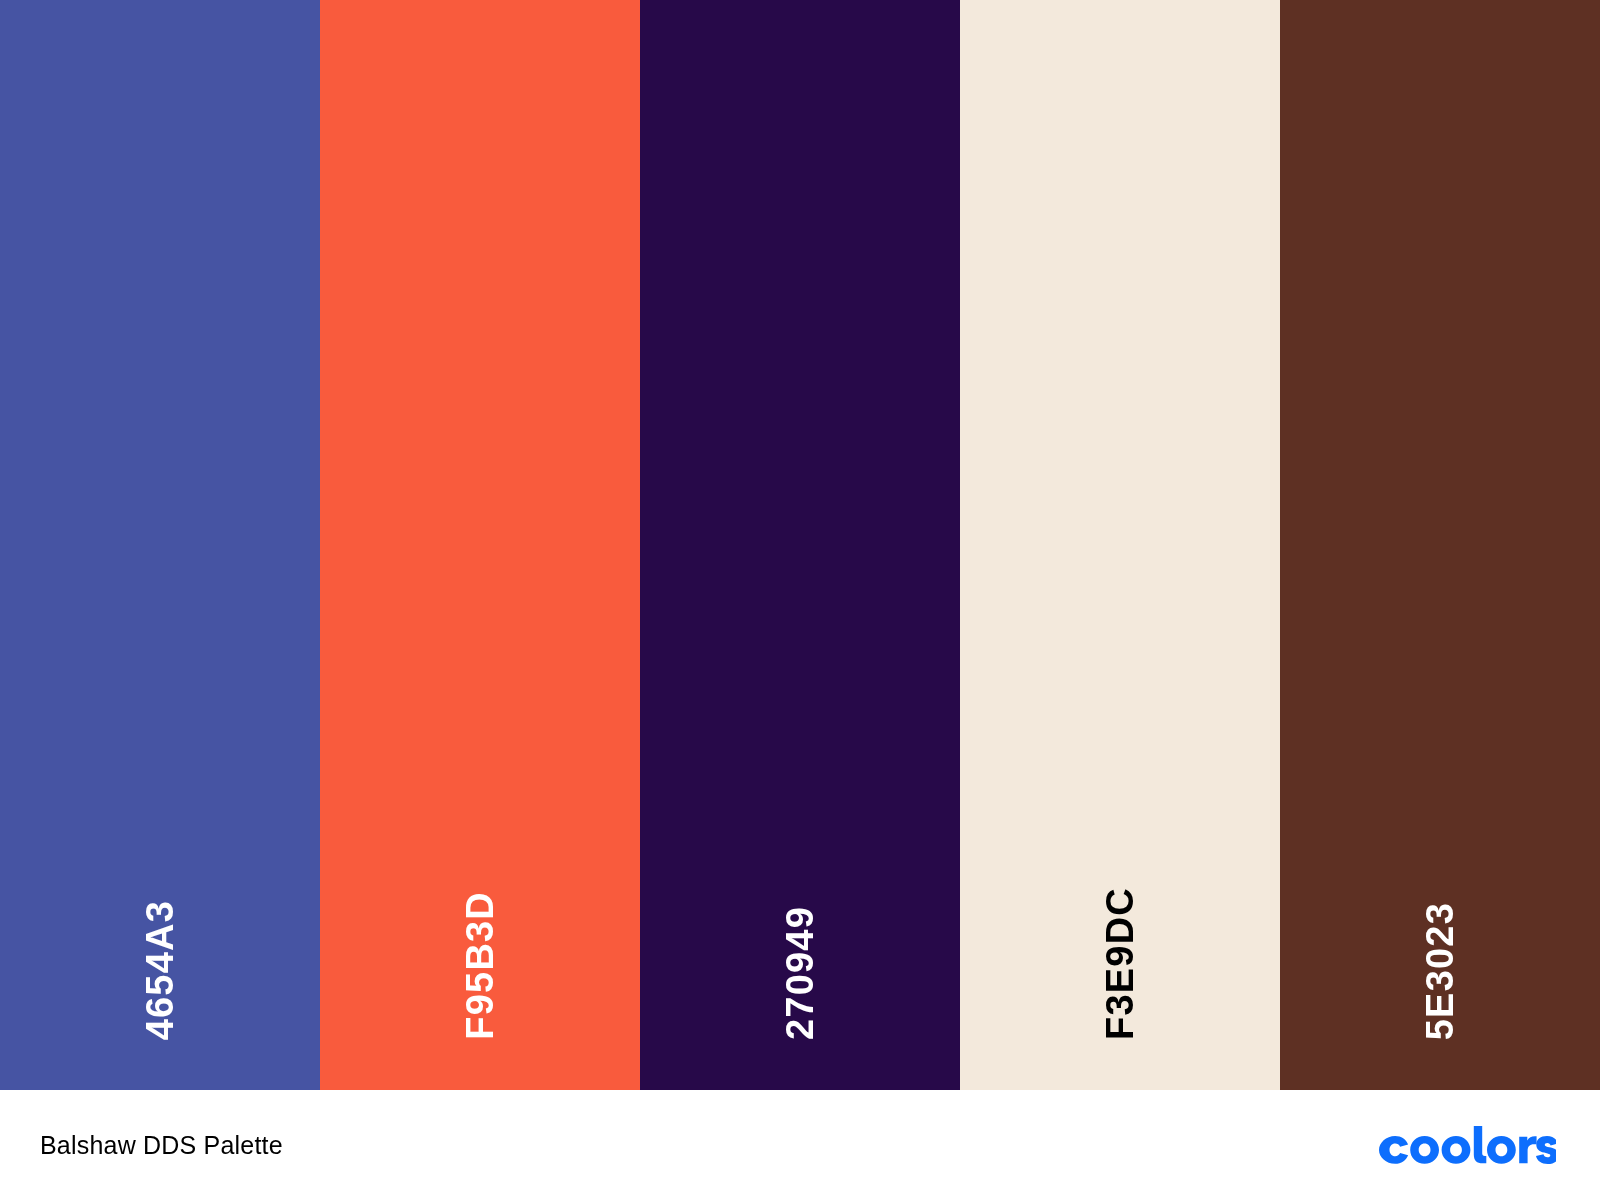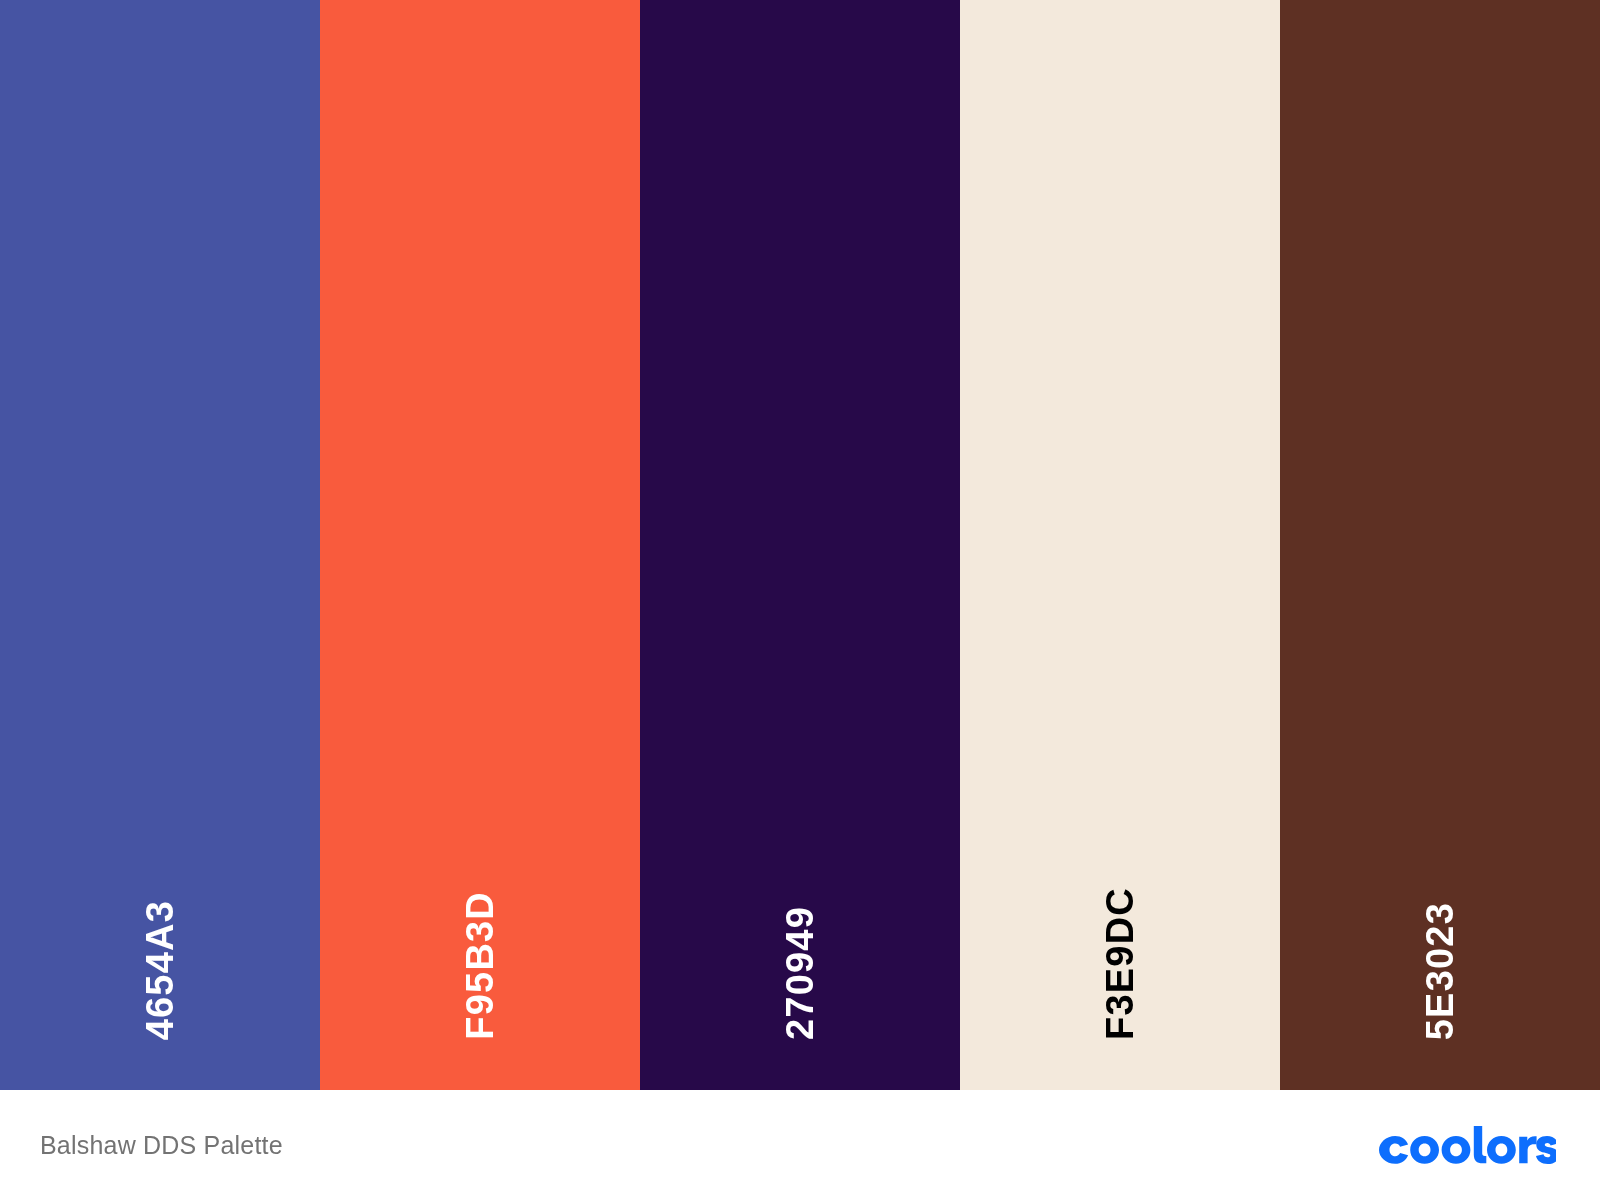--- a/index.html
+++ b/index.html
@@ -107,21 +107,21 @@
     </div>
 
     <div class="swatch" style="background: rgb(94, 48, 35); flex: 0 0 20%;">
       <span class="swatch-label" style="color: rgb(255, 255, 255);">5E3023</span>
     </div>
 
   </div>
 
   <div id="footer-bar">
 
-    <div id="footer-title" style="color: #737373;">Balshaw DDS Palette</div>
+    <div id="footer-title" style="color: #000000;">Balshaw DDS Palette</div>
 
     <div id="coolors-logo">
       <svg width="182" height="42" viewBox="0 0 182 42" aria-label="coolors">
         <g id="coolors-wordmark" fill="#0D6EFD">
 
           <path d="M21.2 12.0c6.0 0 11.0 3.4 12.9 8.6l-8.0 2.2c-0.9-2.0-2.7-3.2-4.9-3.2
                    -3.3 0-5.7 2.6-5.7 6.3s2.4 6.3 5.7 6.3c2.2 0 4.0-1.2 4.9-3.2l8.0 2.2
                    c-1.9 5.2-6.9 8.6-12.9 8.6C12.0 39.8 5.0 33.0 5.0 25.9S12.0 12.0 21.2 12.0Z"></path>
 
           <path d="M50.6 12.0c8.0 0 14.4 6.2 14.4 13.9s-6.4 13.9-14.4 13.9

